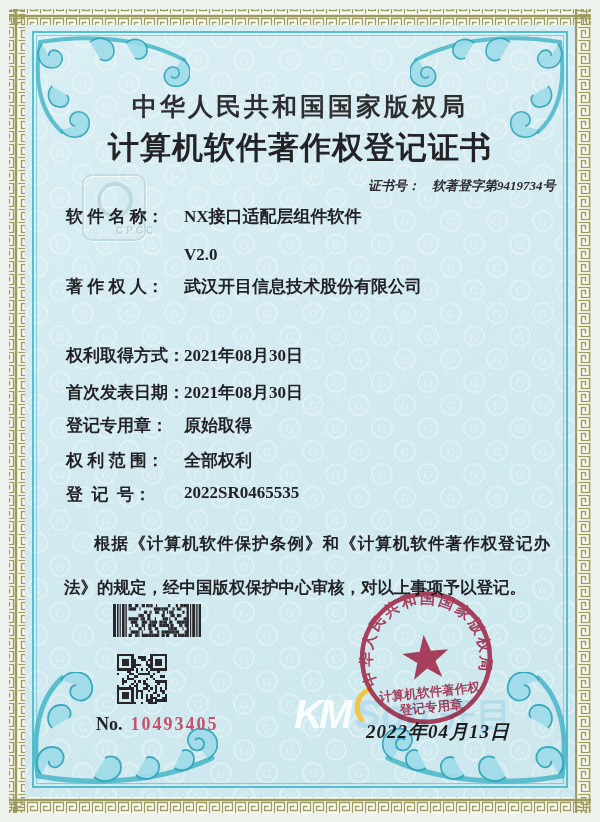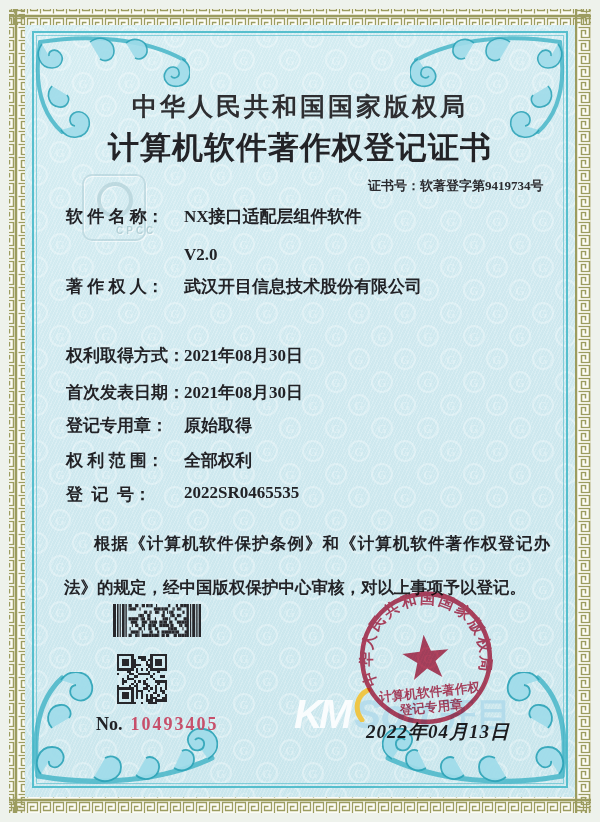--- a/index.html
+++ b/index.html
@@ -54,22 +54,22 @@
   
   .authority{
     position:absolute;left:0;right:0;top:90px;z-index:8;text-align:center;
     font-size:25px;font-weight:bold;letter-spacing:3px;color:#2e2e31;
   }
   .cert-title{
     position:absolute;left:0;right:0;top:127px;z-index:8;text-align:center;
     font-size:31px;font-weight:bold;letter-spacing:1px;color:#232327;
   }
   .cert-no{
-    position:absolute;left:368px;top:177px;z-index:8;display:flex;
-    font-size:13px;font-weight:bold;color:#2b2b2f;white-space:nowrap;
+    position:absolute;left:368px;top:177px;z-index:8;display:flex;gap:12px;
+    font-size:13px;font-weight:bold;color:#2b2b2f;white-space:nowrap;font-style:italic;
   }
 
   
   .frow{position:absolute;z-index:8;white-space:pre;font-size:17px;font-weight:bold;color:#222226;}
   .flabel{position:absolute;left:66px;white-space:pre;}
   .fvalue{position:absolute;left:184px;white-space:pre;}
   .r1{top:205px;} .r1b{top:245px;} .r2{top:275px;}
   .r3{top:344px;} .r4{top:381px;} .r5{top:414px;} .r6{top:449px;} .r7{top:483px;}
 
   .statement{

